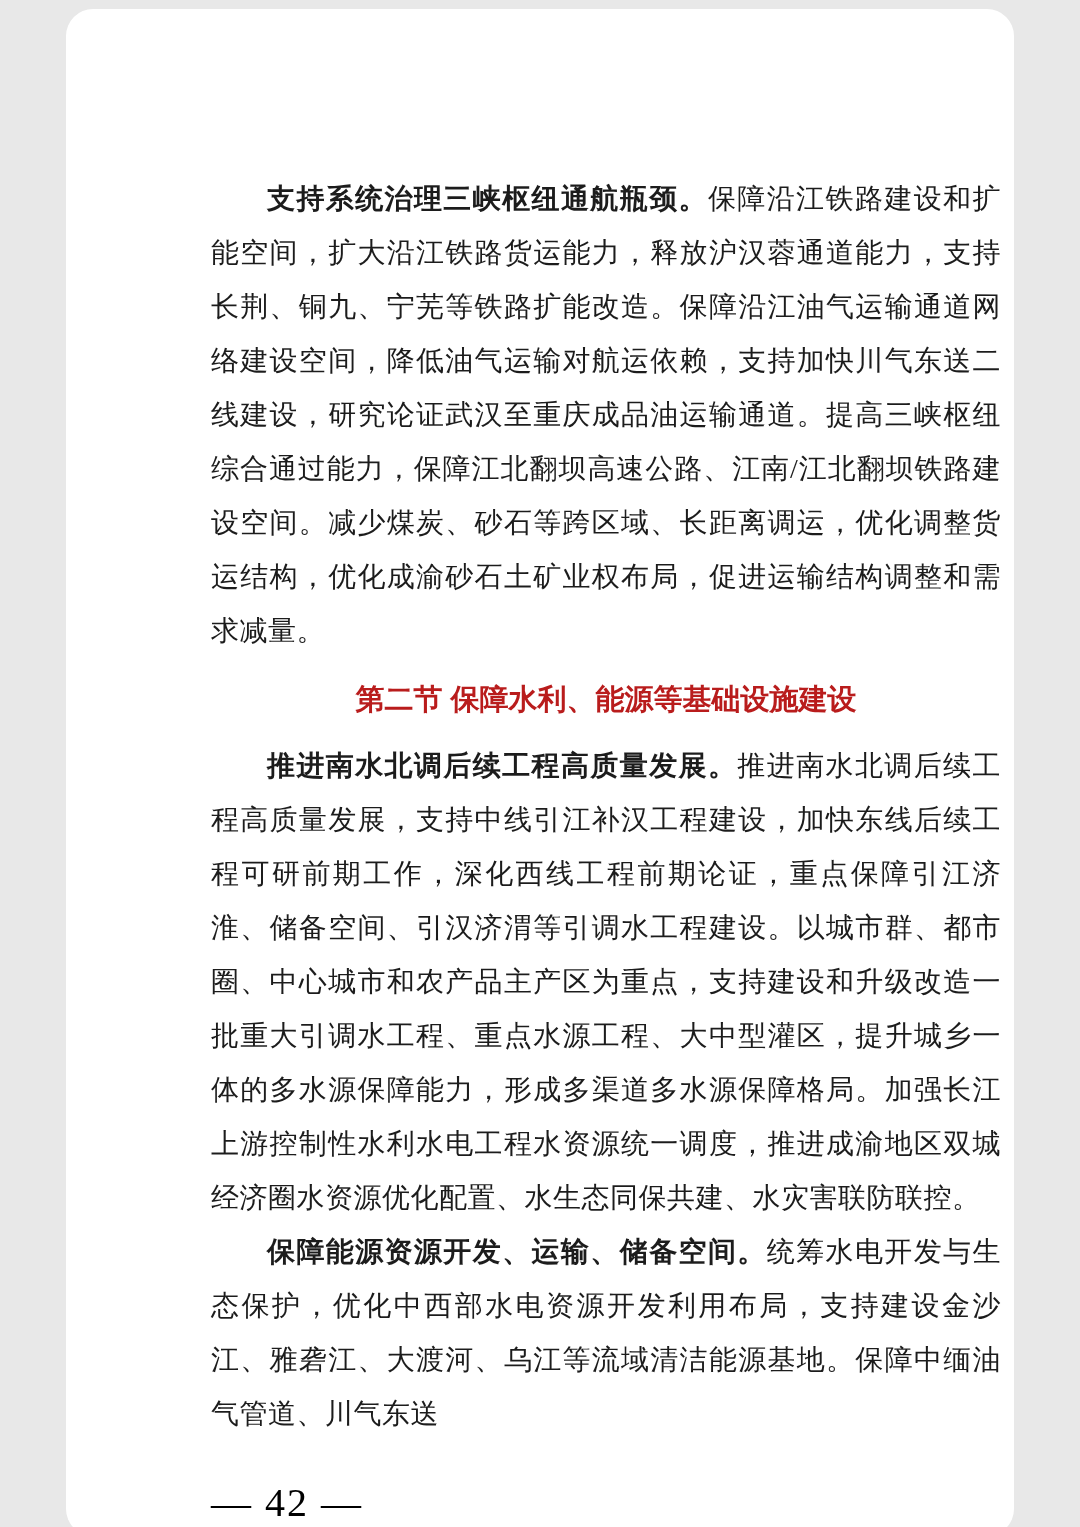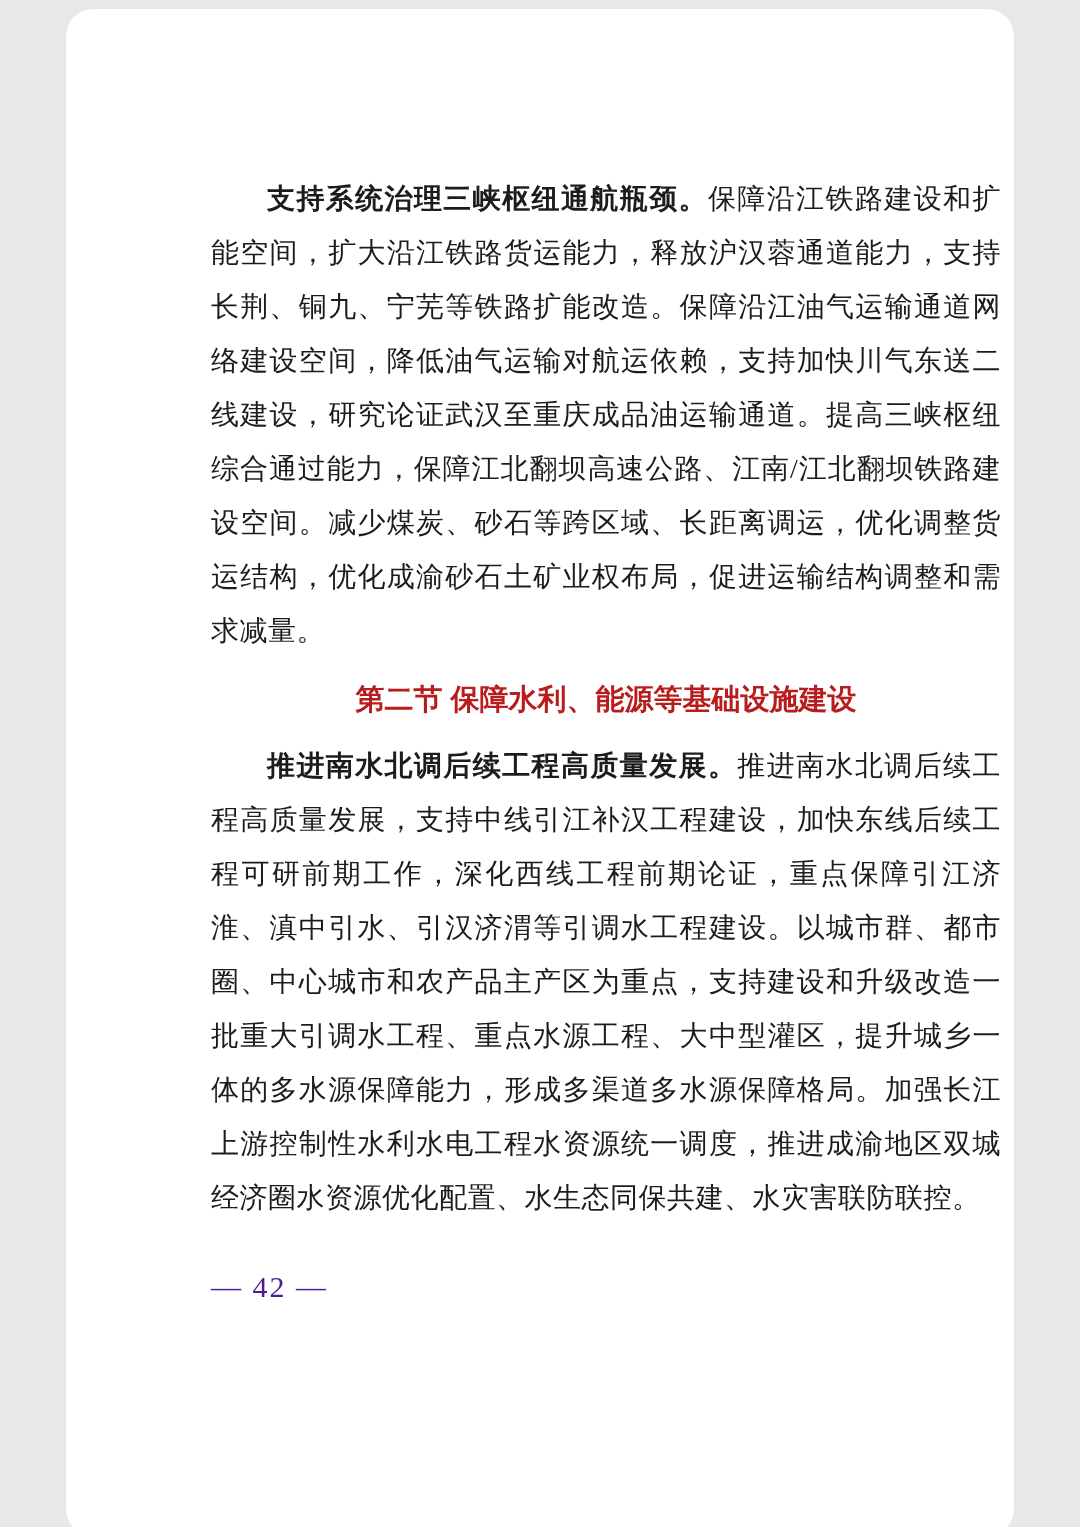--- a/index.html
+++ b/index.html
@@ -40,36 +40,37 @@
     font-family: "Liberation Sans", "DejaVu Sans", sans-serif;
     font-weight: bold;
     font-size: 29px;
     line-height: 54px;
     text-align: center;
     color: #b91c1c;
   }
   .page-footer {
     margin: 0 145px;
     padding-top: 44px;
-    font-size: 30px;
+    font-size: 40px;
     line-height: 36px;
     text-align: left;
-    color: #4c1d95;
+    color: #000000;
     letter-spacing: 2px;
   }
 </style>
 </head>
 <body>
 
 <div class="page">
   <div class="content">
 
     <p class="body-para"><span class="lead">支持系统治理三峡枢纽通航瓶颈。</span><span>保障沿江铁路建设和扩能空间，扩大沿江铁路货运能力，释放沪汉蓉通道能力，支持长荆、铜九、宁芜等铁路扩能改造。保障沿江油气运输通道网络建设空间，降低油气运输对航运依赖，支持加快川气东送二线建设，研究论证武汉至重庆成品油运输通道。提高三峡枢纽综合通过能力，保障江北翻坝高速公路、江南/江北翻坝铁路建设空间。减少煤炭、砂石等跨区域、长距离调运，优化调整货运结构，优化成渝砂石土矿业权布局，促进运输结构调整和需求减量。</span></p>
 
     <h2 class="section-heading">第二节 保障水利、能源等基础设施建设</h2>
 
-    <p class="body-para"><span class="lead">推进南水北调后续工程高质量发展。</span><span>推进南水北调后续工程高质量发展，支持中线引江补汉工程建设，加快东线后续工程可研前期工作，深化西线工程前期论证，重点保障引江济淮、滇中引水、引汉济渭等引调水工程建设。以城市群、都市圈、中心城市和农产品主产区为重点，支持建设和升级改造一批重大引调水工程、重点水源工程、大中型灌区，提升城乡一体的多水源保障能力，形成多渠道多水源保障格局。加强长江上游控制性水利水电工程水资源统一调度，推进成渝地区双城经济圈水资源优化配置、水生态同保共建、水灾害联防联控。</span></p>
+    <p class="body-para"><span class="lead">推进南水北调后续工程高质量发展。</span><span>推进南水北调后续工程高质量发展，支持中线引江补汉工程建设，加快东线后续工程可研前期工作，深化西线工程前期论证，重点保障引江济淮、储备空间、引汉济渭等引调水工程建设。以城市群、都市圈、中心城市和农产品主产区为重点，支持建设和升级改造一批重大引调水工程、重点水源工程、大中型灌区，提升城乡一体的多水源保障能力，形成多渠道多水源保障格局。加强长江上游控制性水利水电工程水资源统一调度，推进成渝地区双城经济圈水资源优化配置、水生态同保共建、水灾害联防联控。</span></p>
 
+    <p class="body-para"><span class="lead">保障能源资源开发、运输、储备空间。</span><span>统筹水电开发与生态保护，优化中西部水电资源开发利用布局，支持建设金沙江、雅砻江、大渡河、乌江等流域清洁能源基地。保障中缅油气管道、川气东送</span></p>
 
   </div>
 
   <div class="page-footer">— 42 —</div>
 </div>
 
 </body></html>

